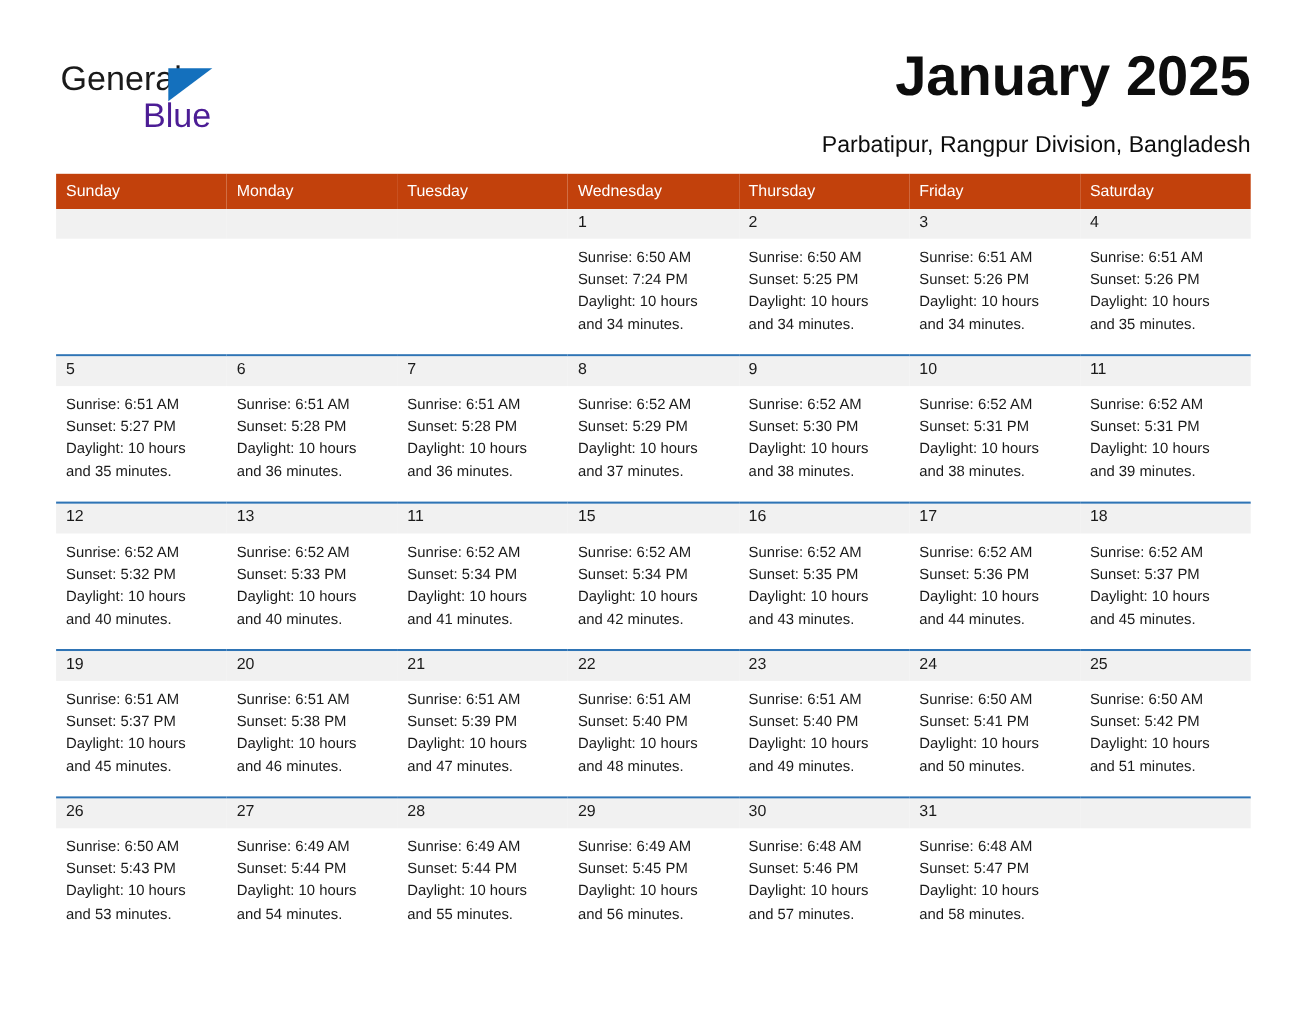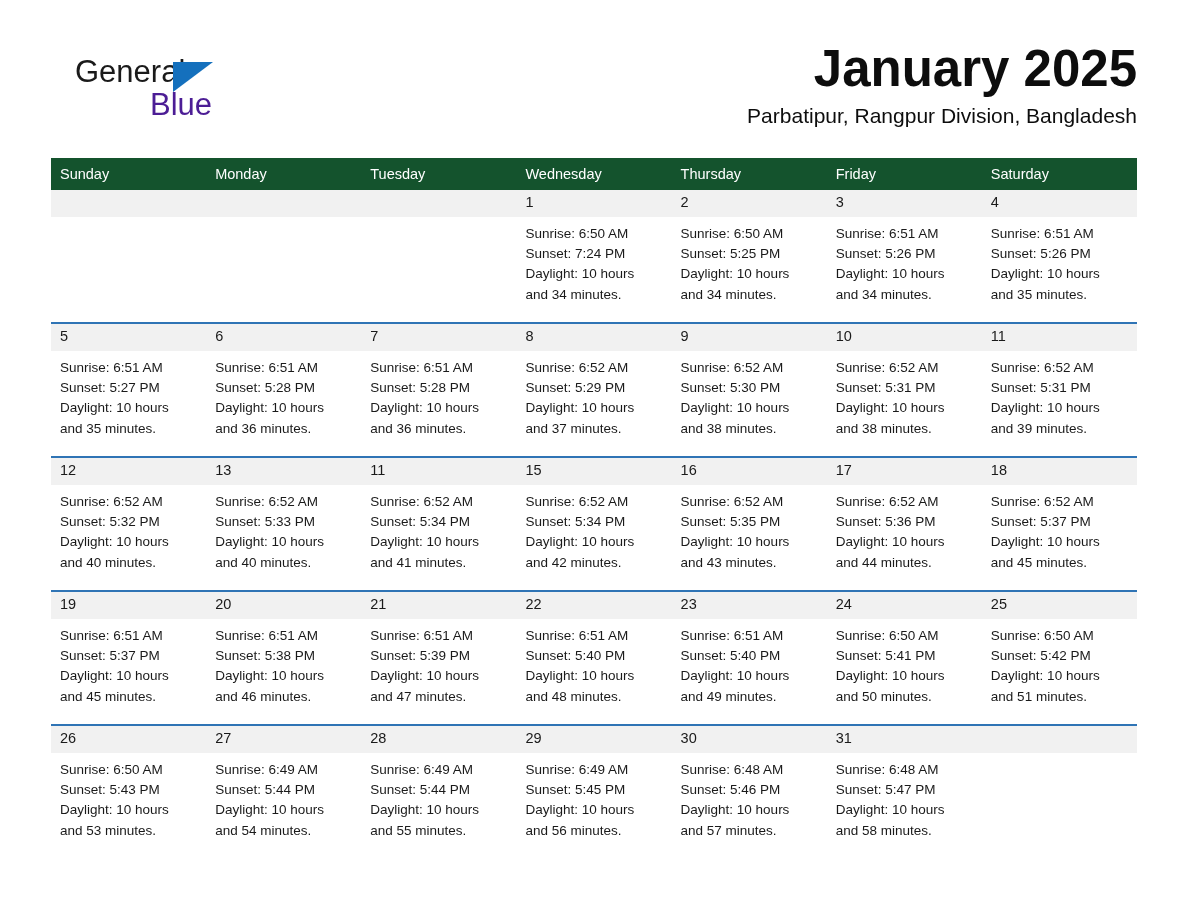--- a/index.html
+++ b/index.html
@@ -26,21 +26,21 @@
   .header {
     position: absolute;
     left: 51px;
     top: 44px;
     right: 51px;
     height: 100px;
   }
 
   .logo {
     position: absolute;
-    left: 24px;
+    left: 4px;
     top: 10px;
     width: 260px;
     height: 72px;
   }
   .logo-general {
     position: absolute;
     left: 0;
     top: 0;
     font-size: 31px;
     letter-spacing: 0px;
@@ -80,37 +80,37 @@
     font-weight: 700;
     color: #0d0d0d;
     line-height: 50px;
     white-space: nowrap;
   }
   .location-title {
     font-size: 21px;
     font-weight: 400;
     color: #0d0d0d;
     line-height: 28px;
-    margin-top: 8px;
+    margin-top: 24px;
     white-space: nowrap;
   }
 
   
   .calendar {
     position: absolute;
     left: 51px;
     top: 158px;
     width: 1086px;
     border-collapse: collapse;
     table-layout: fixed;
   }
   .calendar col { width: 155.14px; }
 
   .calendar thead th {
-    background: #14532d;
+    background: #c2410c;
     color: #ffffff;
     font-size: 14.5px;
     font-weight: 400;
     text-align: left;
     padding: 7px 0 8px 9px;
     height: 17px;
     font-family: "Liberation Sans", sans-serif;
   }
 
   .calendar tbody td {

